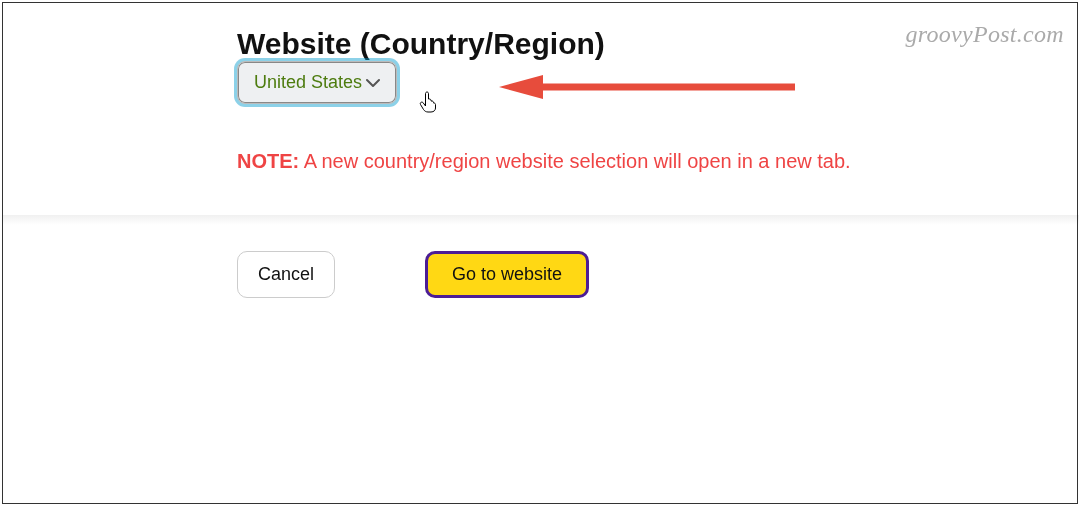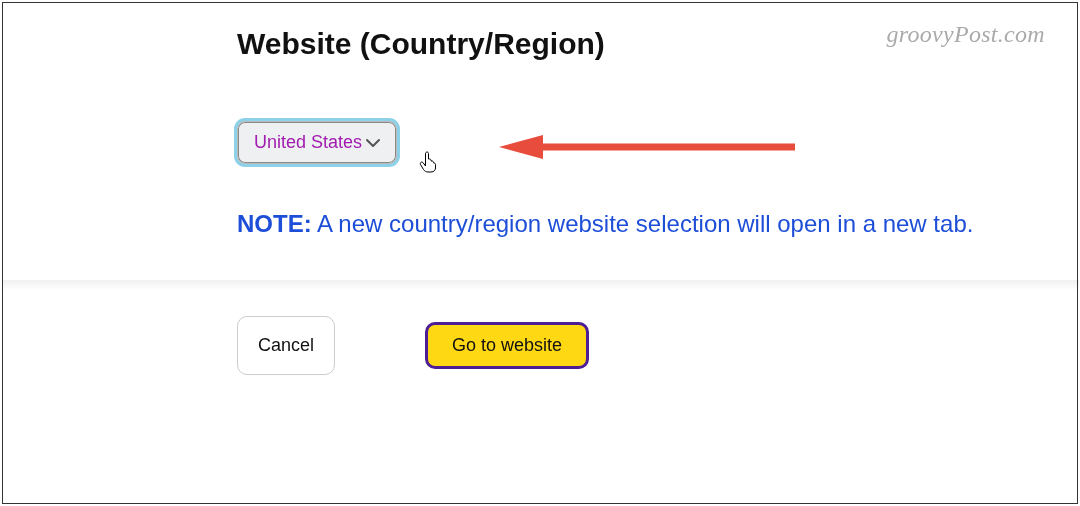--- a/index.html
+++ b/index.html
@@ -15,36 +15,35 @@
       border: 1px solid #333;
       width: 1076px;
       height: 502px;
       margin: 2px;
       position: relative;
       background: #fff;
     }
     .watermark {
       position: absolute;
       top: 18px;
-      right: 32px;
+      right: 13px;
       font-family: Georgia, "Times New Roman", serif;
       font-size: 24px;
       color: #aaa;
       font-style: italic;
       letter-spacing: 0.3px;
       margin-left: 20px;
     }
     .content {
       padding: 24px 0 0 234px;
     }
     h1.title {
       font-size: 30px;
       font-weight: 700;
       color: #111;
-      margin-bottom: 60px;
     }
     .label {
       font-size: 20px;
       font-weight: 700;
       color: #111;
       margin-bottom: 34px;
     }
     .dropdown-row {
       display: flex;
       align-items: center;
@@ -53,21 +52,21 @@
     }
     .dropdown {
       display: inline-flex;
       align-items: center;
       gap: 4px;
       background: #eef0f2;
       border: 1px solid #bbb;
       border-radius: 8px;
       padding: 10px 16px;
       font-size: 18px;
-      color: #a21caf;
+      color: #4d7c0f;
       cursor: pointer;
       box-shadow: 0 0 0 3px rgba(0, 153, 204, 0.45), inset 0 0 0 1px #888;
       position: relative;
     }
     .chevron {
       display: inline-block;
       width: 14px;
       height: 14px;
     }
     .chevron svg { display: block; }
@@ -79,40 +78,40 @@
       height: 22px;
     }
     .arrow-annot {
       position: absolute;
       left: 262px;
       top: 12px;
       width: 300px;
       height: 28px;
     }
     .note {
-      font-size: 24px;
-      color: #1d4ed8;
+      font-size: 20px;
+      color: #ef4444;
       margin-bottom: 42px;
     }
     .note .bold { font-weight: 700; }
     .divider {
       height: 10px;
       background: linear-gradient(to bottom, rgba(0,0,0,0.06), rgba(0,0,0,0));
       margin: 40px 0 26px -234px;
       width: 1076px;
     }
     .actions {
       display: flex;
       gap: 90px;
       align-items: center;
     }
     .btn {
       border-radius: 10px;
       font-size: 18px;
-      padding: 18px 20px;
+      padding: 12px 20px;
       cursor: pointer;
       border: 1px solid transparent;
     }
     .btn-cancel {
       background: #fff;
       border: 1px solid #ccc;
       color: #111;
     }
     .btn-primary {
       background: #ffd814;

